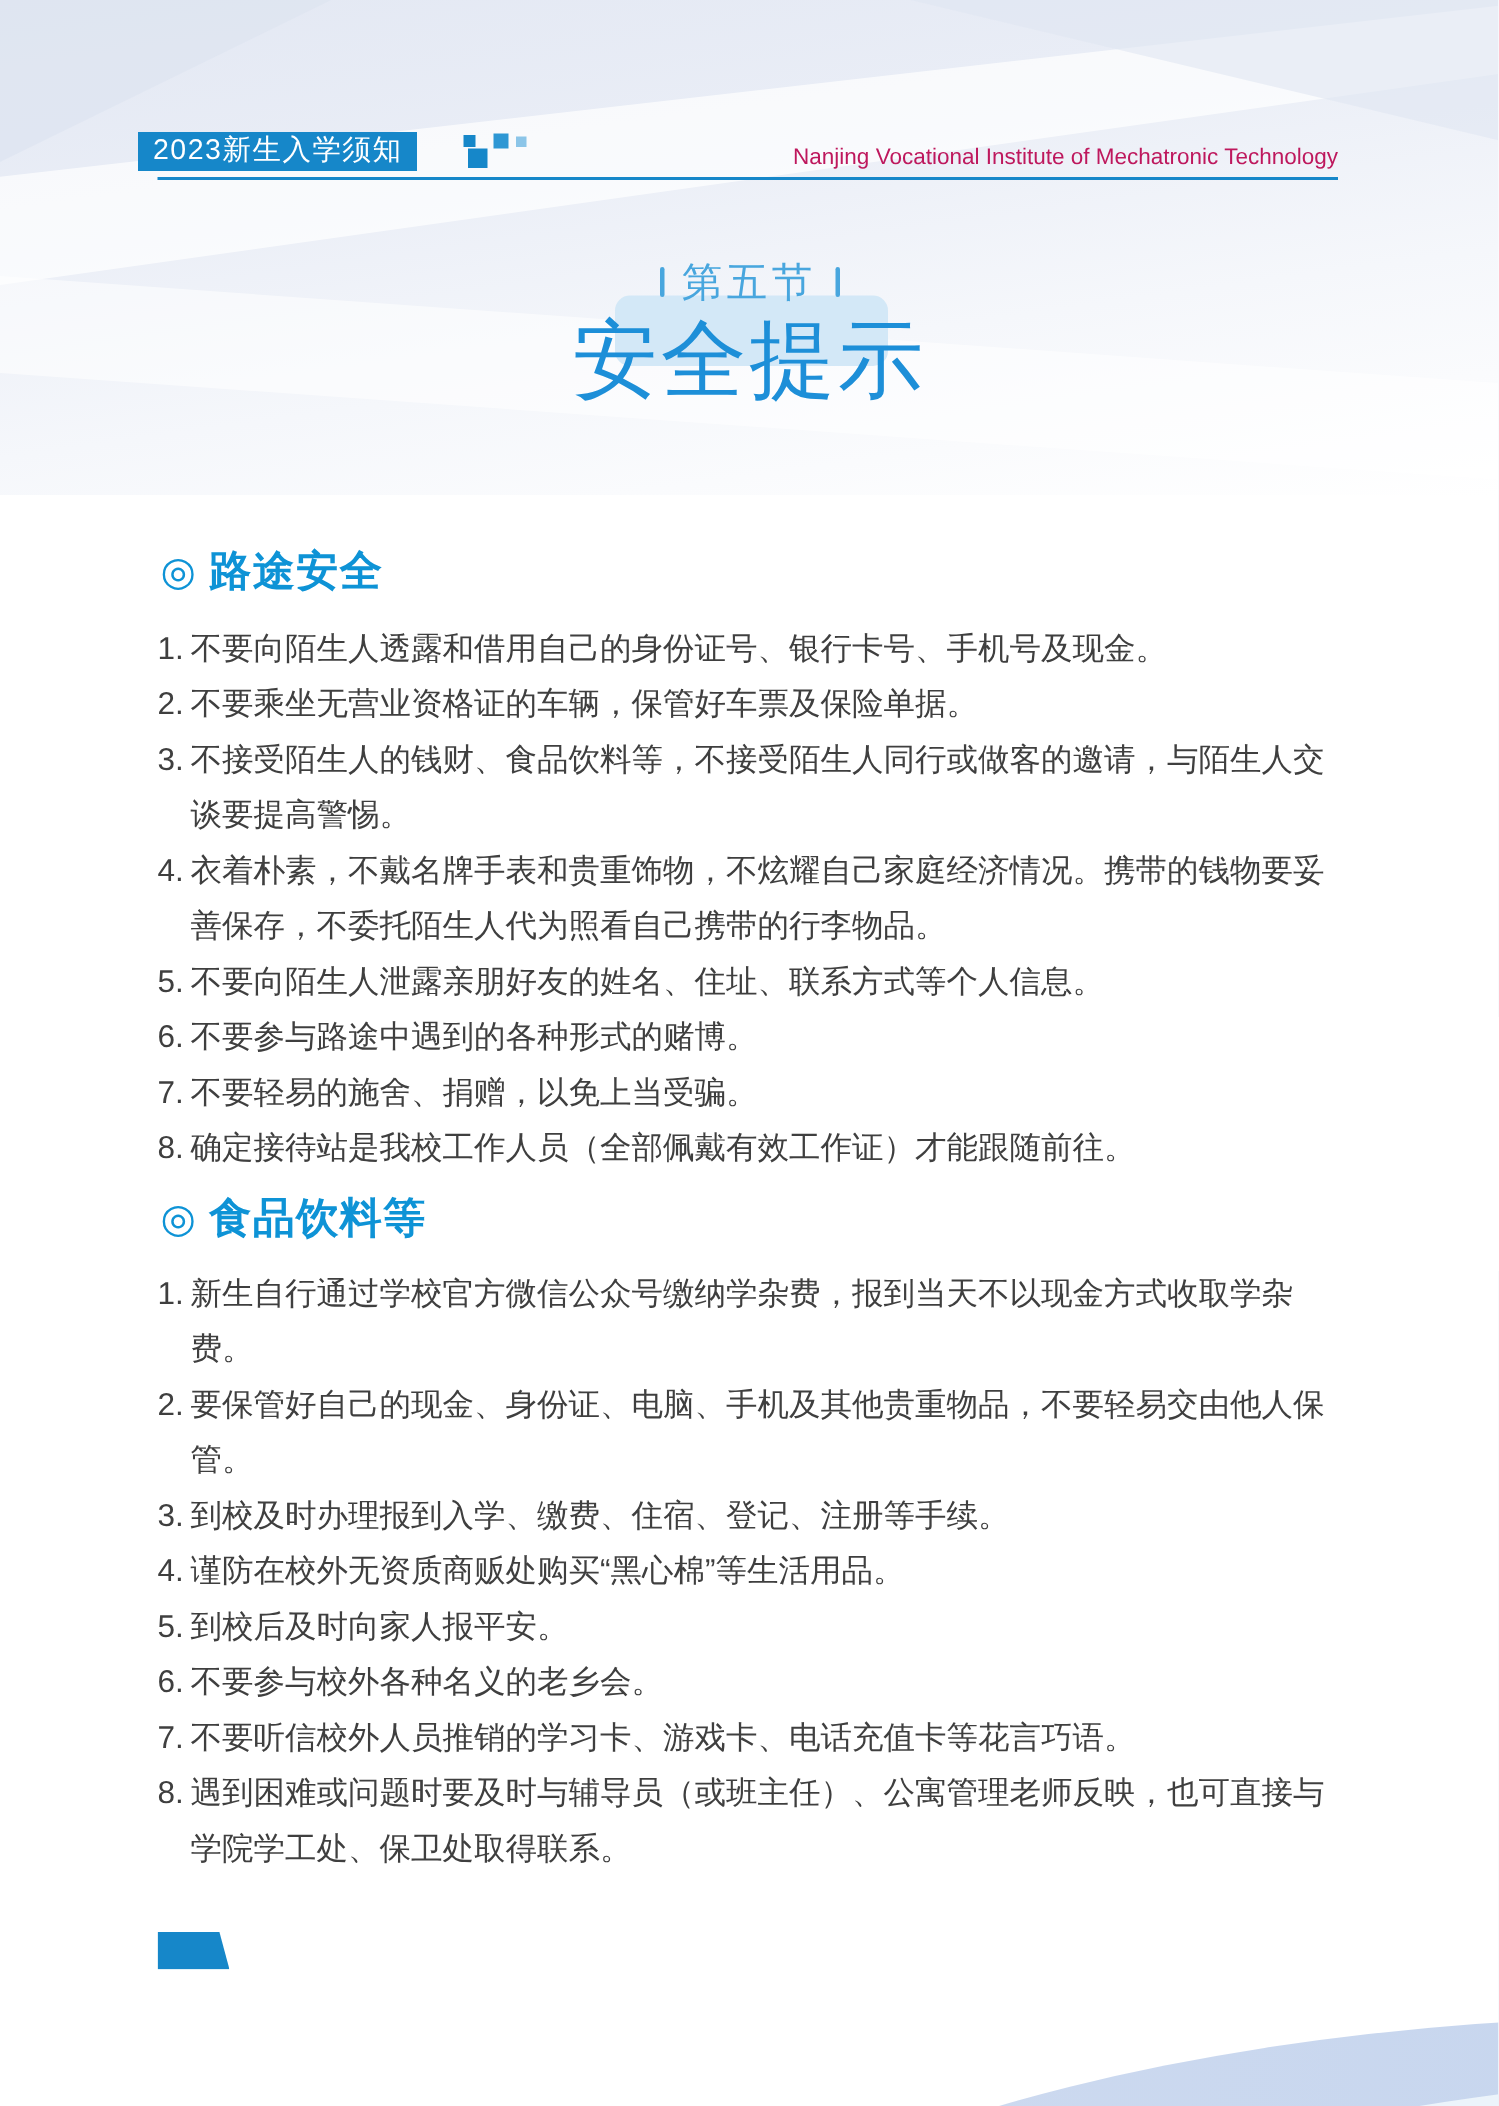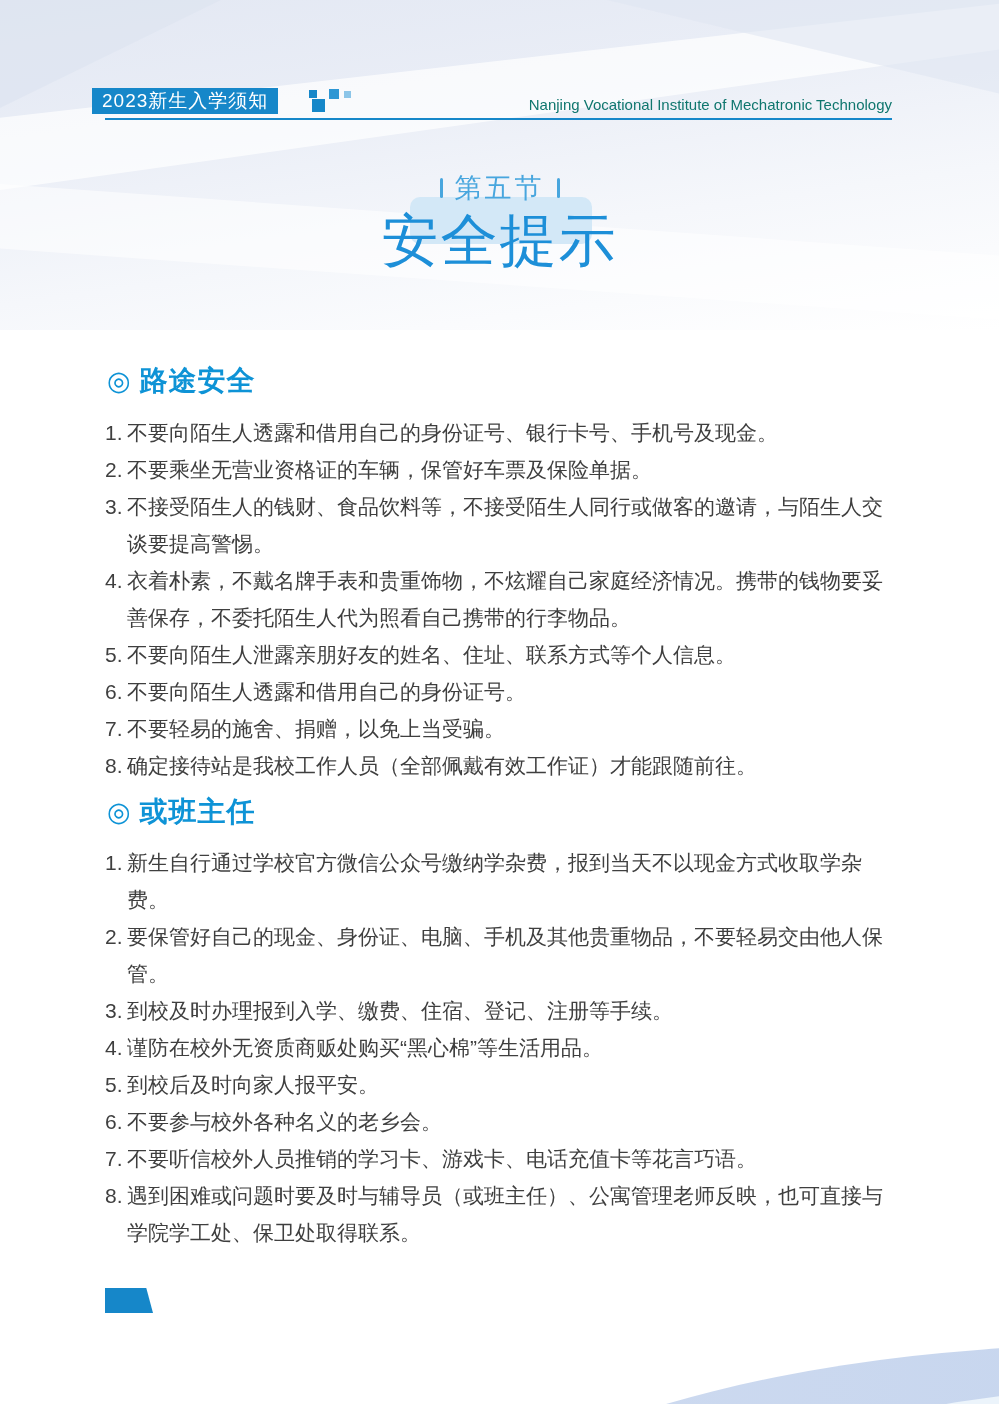--- a/index.html
+++ b/index.html
@@ -28,21 +28,21 @@
             border-radius:50%; background:#ecf4fb; z-index:0; }
 
   
   .header { position:absolute; top:0; left:0; width:999px; z-index:2; }
   .header-badge { position:absolute; left:92px; top:88px; height:26px; line-height:26px;
             background:#1687c9; color:#ffffff; font-size:19px; padding:0 10px; letter-spacing:1px; }
   .px1 { position:absolute; left:309px; top:90px; width:8px; height:8px; background:#1687c9; }
   .px2 { position:absolute; left:312px; top:99px; width:13px; height:13px; background:#1687c9; }
   .px3 { position:absolute; left:329px; top:89px; width:10px; height:10px; background:#2e97d4; }
   .px4 { position:absolute; left:344px; top:91px; width:7px; height:7px; background:#8cc5e8; }
-  .header-en { position:absolute; top:96px; right:107px; color:#0f766e; font-size:15px; }
+  .header-en { position:absolute; top:96px; right:107px; color:#be185d; font-size:15px; }
   .header-line { position:absolute; left:105px; top:118px; width:787px; height:2px; background:#1687c9; }
 
   
   .title-block { position:absolute; top:170px; left:0; width:999px; text-align:center; z-index:2; }
   .section-label-row { display:flex; align-items:center; justify-content:center; gap:12px;
             color:#48a6de; font-size:27px; letter-spacing:3px; font-weight:400; }
   .tbar { display:inline-block; width:3px; height:20px; background:#48a6de; border-radius:2px; }
   .title-highlight { position:absolute; left:410px; top:27px; width:182px; height:47px;
             background:#d3e8f7; border-radius:10px; z-index:-1; }
   .main-title { position:relative; margin-top:0px; font-size:57px; font-weight:normal;
@@ -127,35 +127,35 @@
     <div class="item">
       <span class="num">4.</span>
       <span class="txt">衣着朴素，不戴名牌手表和贵重饰物，不炫耀自己家庭经济情况。携带的钱物要妥善保存，不委托陌生人代为照看自己携带的行李物品。</span>
     </div>
     <div class="item">
       <span class="num">5.</span>
       <span class="txt">不要向陌生人泄露亲朋好友的姓名、住址、联系方式等个人信息。</span>
     </div>
     <div class="item">
       <span class="num">6.</span>
-      <span class="txt">不要向陌生人透露和借用自己的身份证号。</span>
+      <span class="txt">不要参与路途中遇到的各种形式的赌博。</span>
     </div>
     <div class="item">
       <span class="num">7.</span>
       <span class="txt">不要轻易的施舍、捐赠，以免上当受骗。</span>
     </div>
     <div class="item">
       <span class="num">8.</span>
       <span class="txt">确定接待站是我校工作人员（全部佩戴有效工作证）才能跟随前往。</span>
     </div>
   </div>
 
   <div class="sec-heading sec2-heading">
     <span class="marker">◎</span>
-    <span class="txt">或班主任</span>
+    <span class="txt">食品饮料等</span>
   </div>
 
   <div class="item-list sec2-list">
     <div class="item">
       <span class="num">1.</span>
       <span class="txt">新生自行通过学校官方微信公众号缴纳学杂费，报到当天不以现金方式收取学杂费。</span>
     </div>
     <div class="item">
       <span class="num">2.</span>
       <span class="txt">要保管好自己的现金、身份证、电脑、手机及其他贵重物品，不要轻易交由他人保管。</span>

